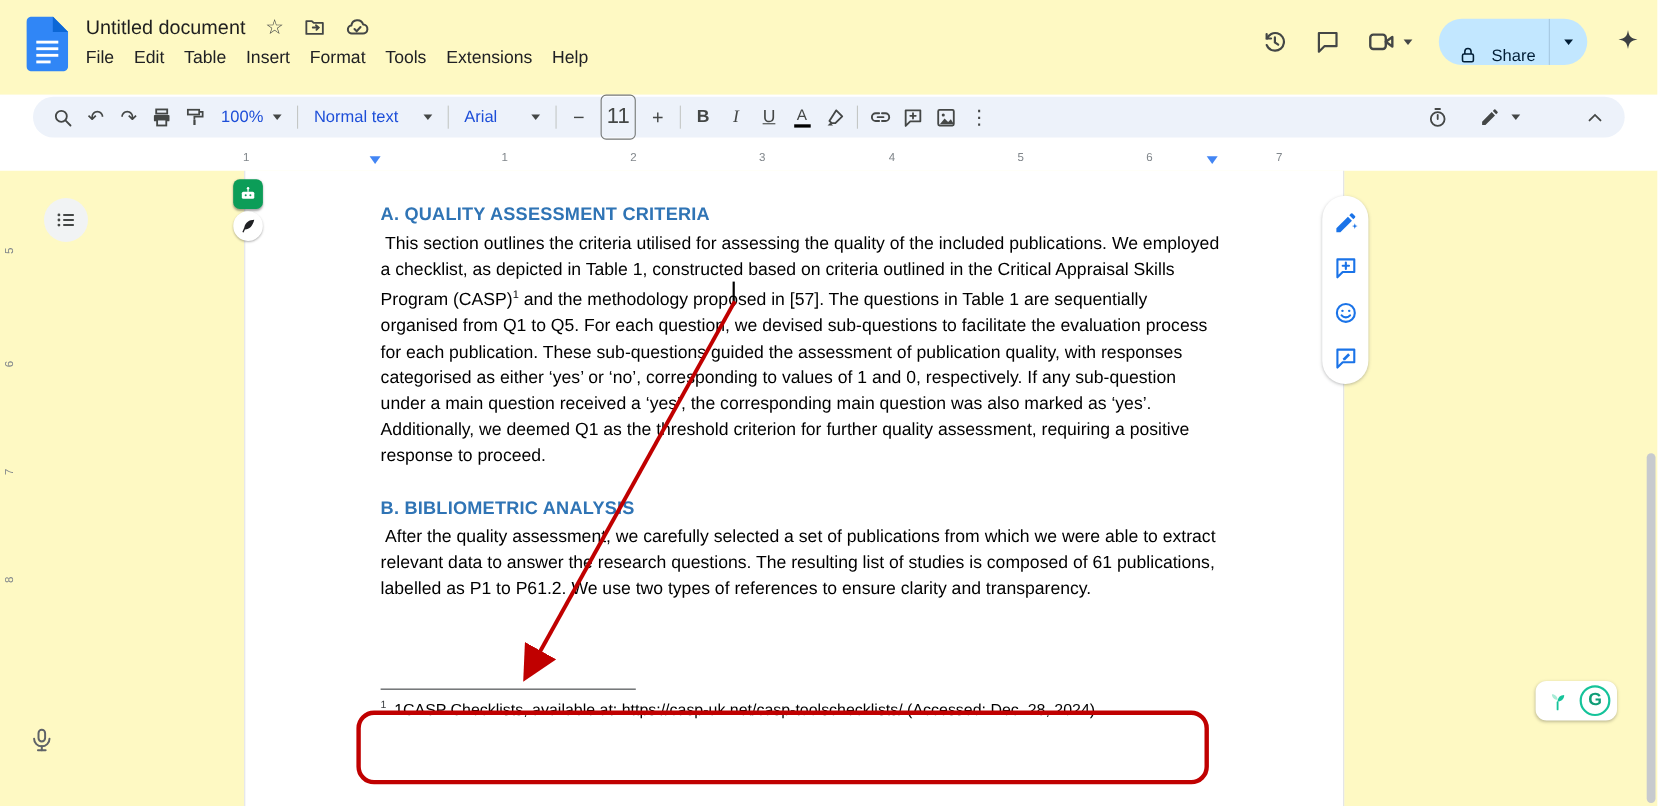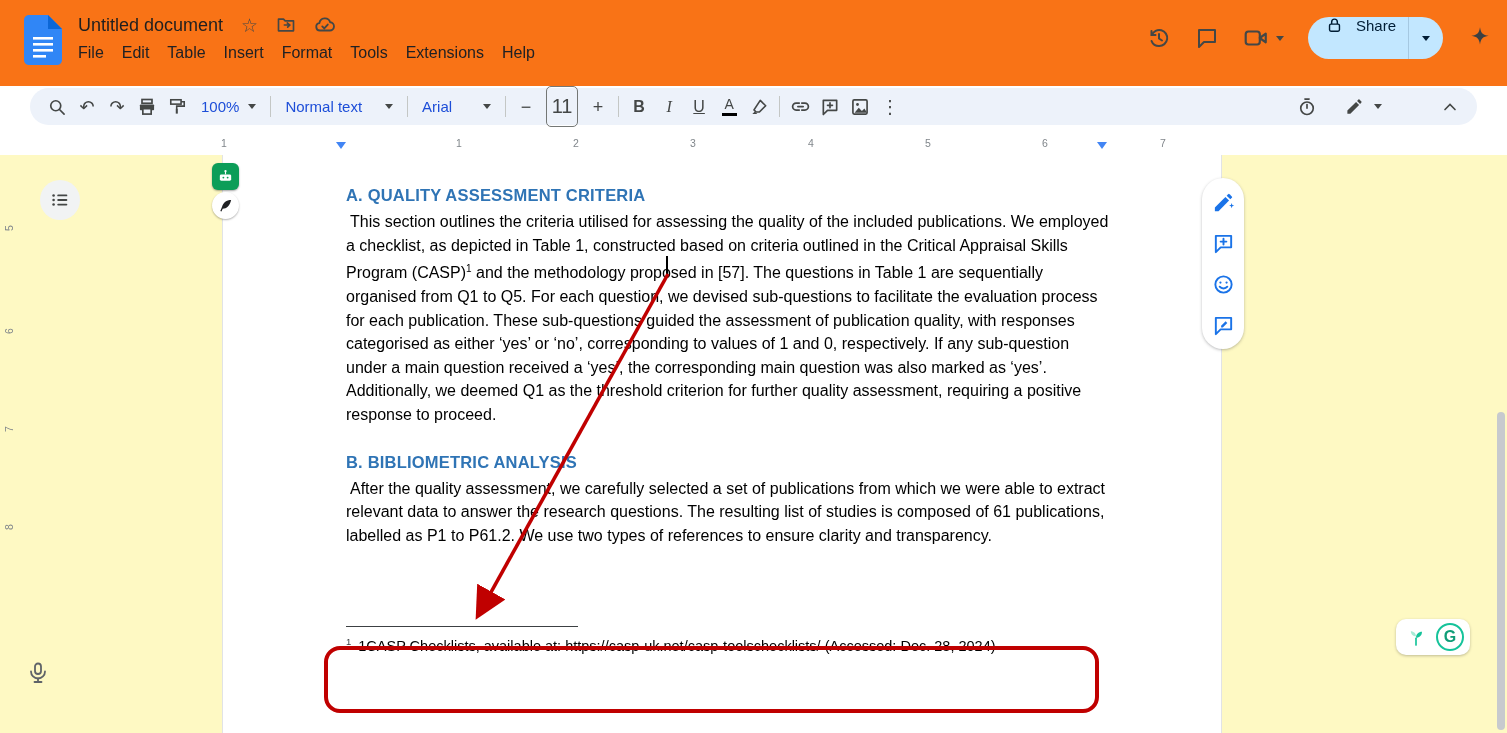--- a/index.html
+++ b/index.html
@@ -1,34 +1,34 @@
 <!DOCTYPE html>
 <html><head>
 <meta charset="utf-8">
 <style>
   *{box-sizing:border-box;margin:0;padding:0}
   html,body{width:1507px;height:733px}
   body{font-family:"Liberation Sans","DejaVu Sans",sans-serif;background:#fff;overflow:hidden}
   .app{position:relative;width:1507px;height:733px;background:#fff;overflow:hidden}
 
   
-  .header{position:absolute;top:0;left:0;right:0;height:86px;background:#f97316;z-index:10}
+  .header{position:absolute;top:0;left:0;right:0;height:86px;background:#fef9c3;z-index:10}
   .docs-logo{position:absolute;left:24px;top:15px;cursor:pointer}
   .title-block{position:absolute;left:78px;top:14px}
   .title-row{display:flex;align-items:center;gap:18px}
   .doc-title{font-size:18px;color:#1f1f1f;white-space:nowrap}
   .title-ic{display:flex;align-items:center;justify-content:center;color:#444746;cursor:pointer}
   .star-glyph{font-size:19px;line-height:1}
   .menubar{display:flex;margin-top:5px;margin-left:-9px}
   .menu-item{font-size:16px;color:#202124;padding:3px 9px;border-radius:8px;cursor:pointer;white-space:nowrap}
   .header-right{position:absolute;right:14px;top:16px;height:44px;display:flex;align-items:center;gap:24px}
   .hdr-icon-btn{display:flex;align-items:center;justify-content:center;cursor:pointer}
   .cam-group{display:flex;align-items:center;gap:7px;cursor:pointer}
   .share-pill{display:flex;align-items:stretch;height:42px;background:#c2e7ff;border-radius:21px;overflow:hidden;cursor:pointer}
-  .share-main{display:flex;align-items:flex-start;gap:13px;padding:0 12px 0 18px}
+  .share-main{display:flex;align-items:flex-end;gap:13px;padding:0 12px 0 18px}
   .share-label{font-size:15px;font-weight:500;color:#001d35}
   .share-divider{width:1px;background:rgba(0,29,53,.15)}
   .share-caret{display:flex;align-items:center;padding:0 13px}
   .caret-down{width:0;height:0;border-left:4.5px solid transparent;border-right:4.5px solid transparent;border-top:5px solid #444746}
   .caret-dark{border-top-color:#001d35}
 
   
   .toolbar{position:absolute;left:30px;right:30px;top:88px;height:37px;background:#edf2fa;border-radius:19px;display:flex;align-items:center;padding:0 12px;z-index:10}
   .tb-icon{min-width:30px;height:30px;display:flex;align-items:center;justify-content:center;border-radius:6px;color:#444746;cursor:pointer}
   .tb-glyph{font-size:18px;line-height:1;color:#444746}

